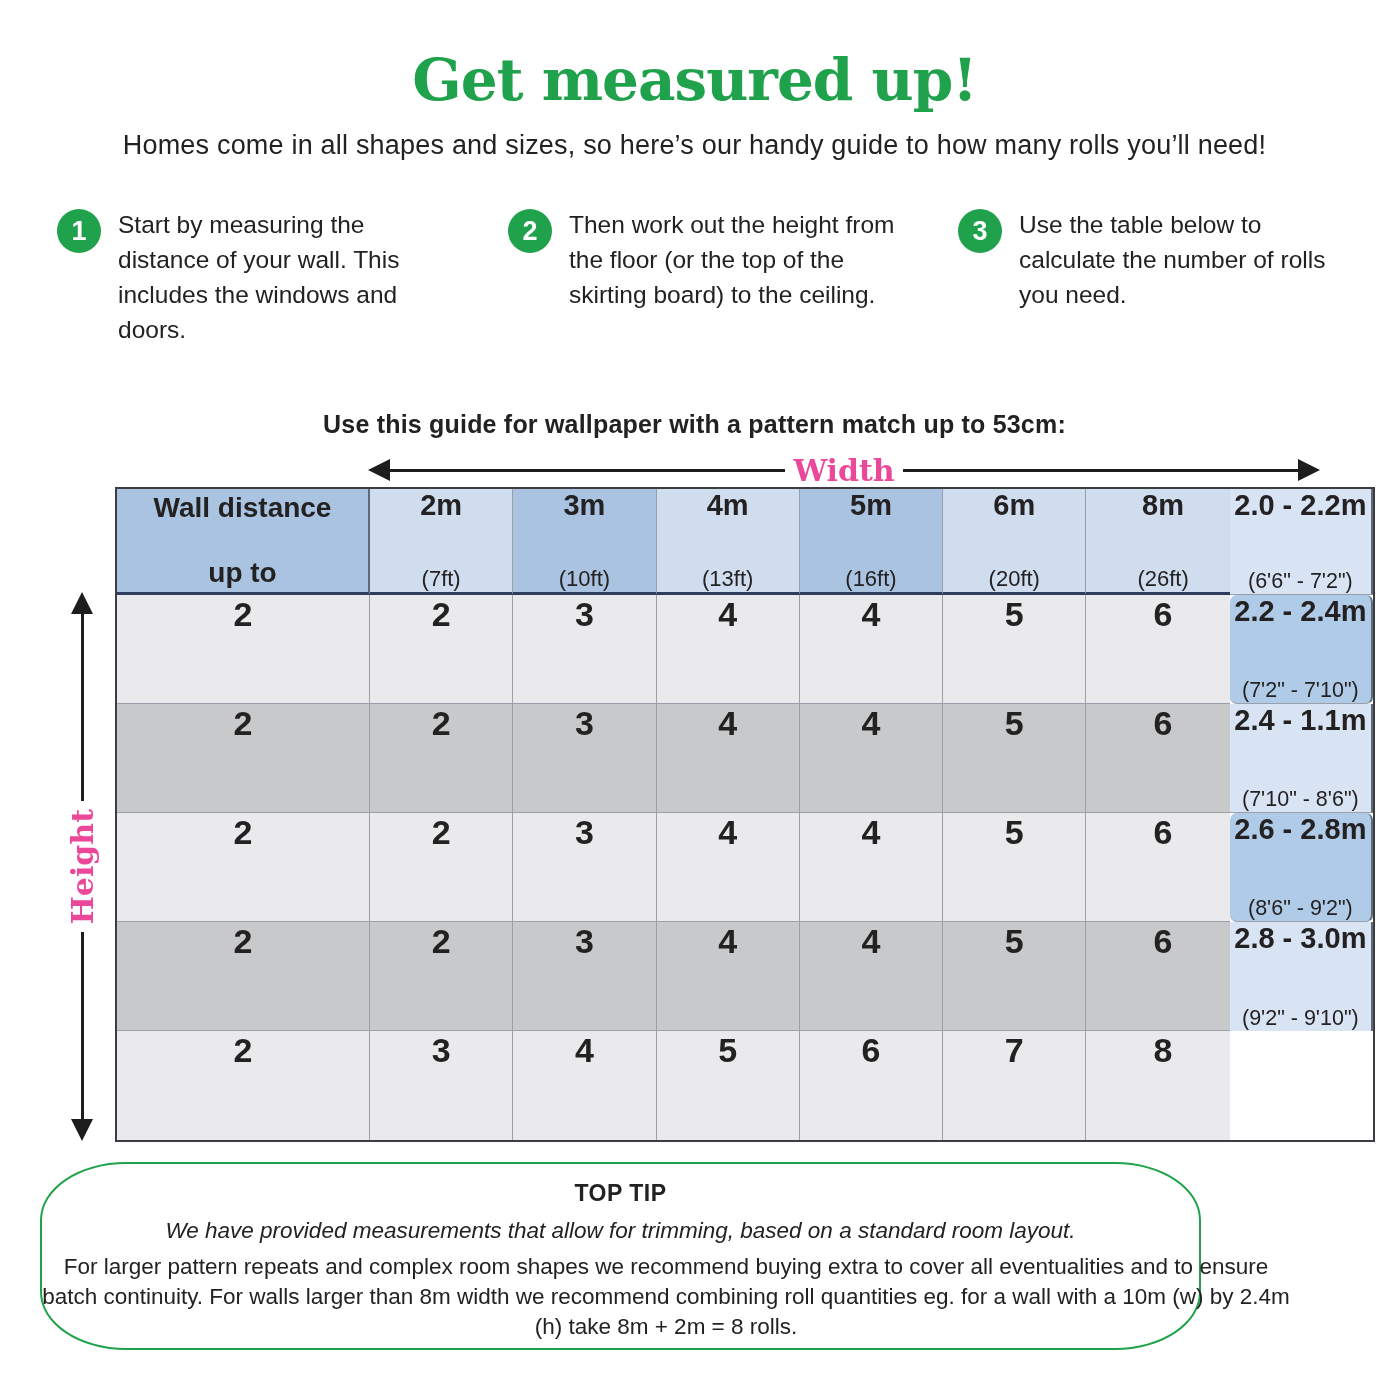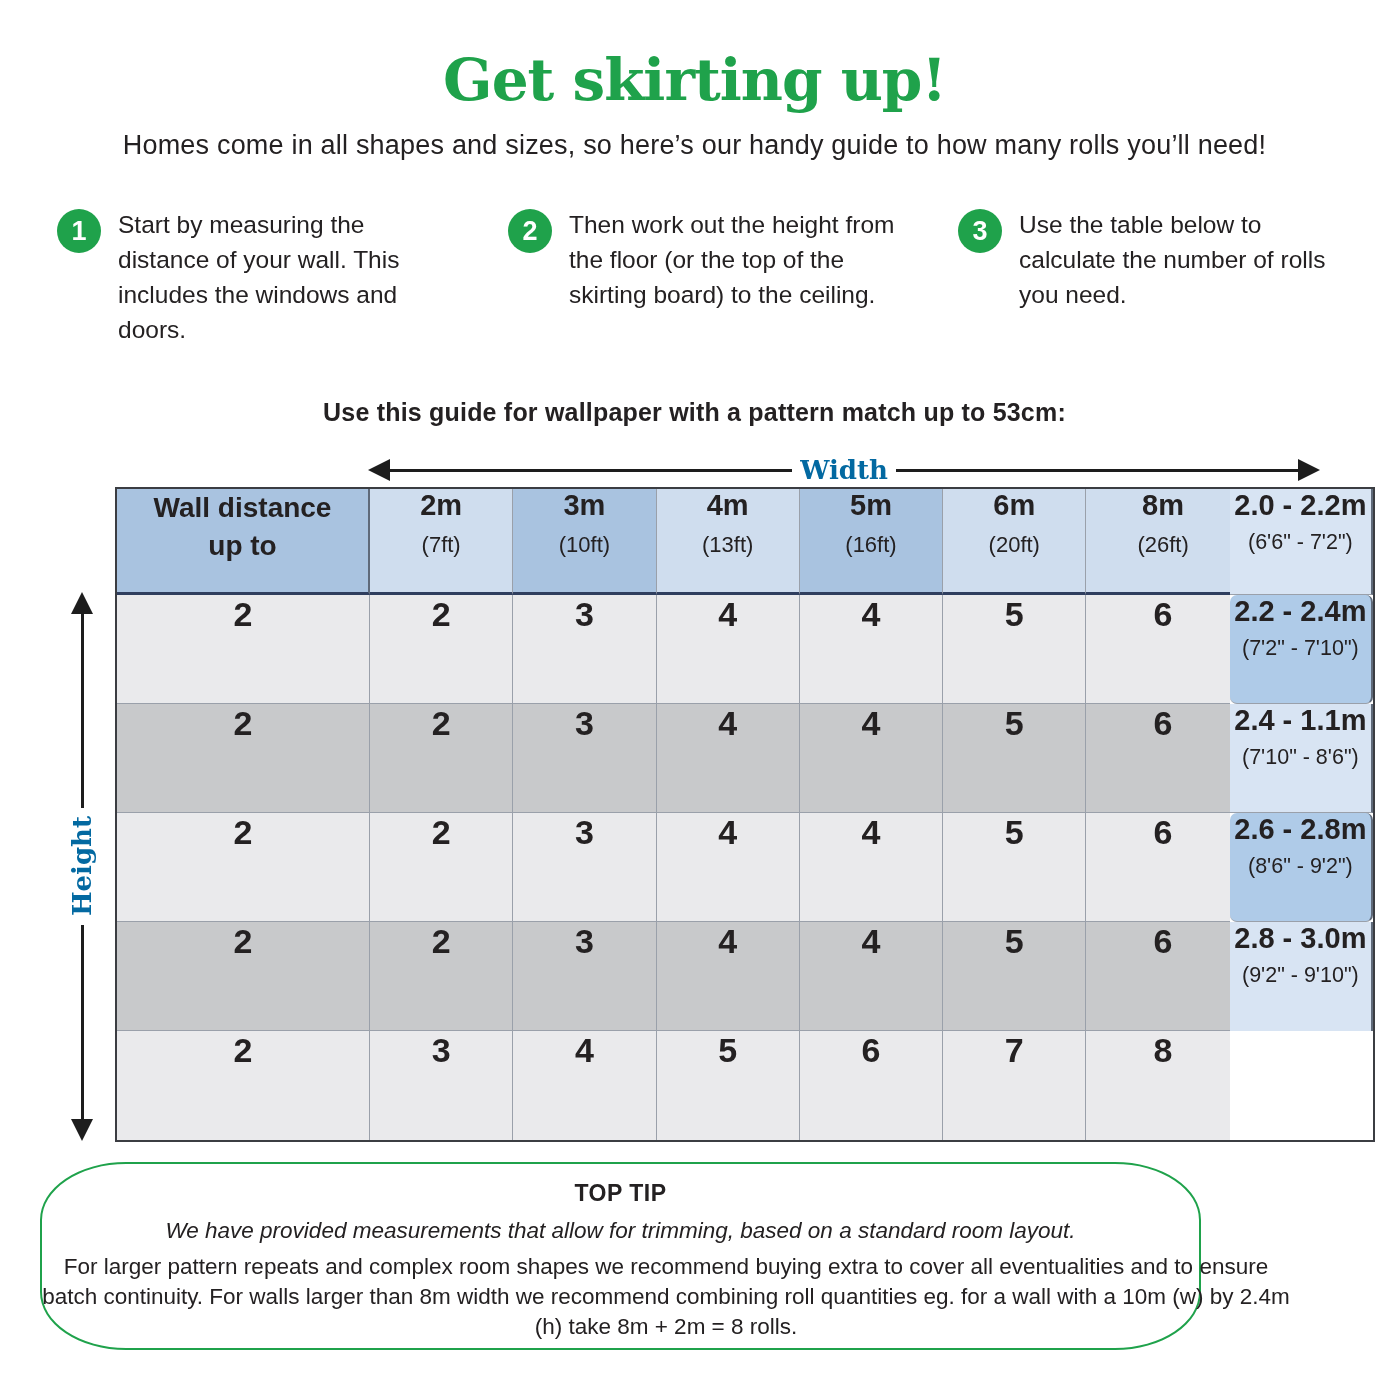--- a/index.html
+++ b/index.html
@@ -11,45 +11,45 @@
          letter-spacing:-1px;color:#1fa24b;}
   .subtitle{position:absolute;top:130px;left:0;right:0;margin:0;text-align:center;
             font-size:27px;letter-spacing:.2px;}
 
   .step{position:absolute;top:207px;display:flex;gap:17px;align-items:flex-start;}
   .circle{flex:0 0 auto;width:44px;height:44px;border-radius:50%;background:#1fa24b;
           color:#fff;font-weight:bold;font-size:27px;display:flex;align-items:center;
           justify-content:center;margin-top:2px;}
   .step-text{margin:0;font-size:24.5px;line-height:35px;}
 
-  .guide-heading{position:absolute;top:398px;left:0;right:0;margin:0;text-align:center;
+  .guide-heading{position:absolute;top:398px;left:0;right:0;margin:12px;text-align:center;
                  font-size:25px;font-weight:bold;letter-spacing:.2px;}
 
-  .axis-label{font-family:"DejaVu Serif",serif;font-weight:bold;font-size:26px;color:#0369a1;}
+  .axis-label{font-family:"DejaVu Serif",serif;font-weight:bold;font-size:30px;color:#ec4899;}
 
   .width-arrow{position:absolute;left:368px;top:453px;width:952px;height:34px;
                display:flex;align-items:center;}
   .h-line{flex:1;height:3px;background:#1d1d1d;}
   .arr{width:0;height:0;border-top:11px solid transparent;border-bottom:11px solid transparent;}
   .arr-left{border-right:22px solid #1d1d1d;}
   .arr-right{border-left:22px solid #1d1d1d;}
   .width-arrow .axis-label{padding:0 8px;}
 
   .height-arrow{position:absolute;left:59px;top:592px;height:549px;width:46px;
                 display:flex;flex-direction:column;align-items:center;}
   .v-line{width:3px;flex:1;background:#1d1d1d;}
   .varr{width:0;height:0;border-left:11px solid transparent;border-right:11px solid transparent;}
   .varr-up{border-bottom:22px solid #1d1d1d;}
   .varr-down{border-top:22px solid #1d1d1d;}
   .axis-label.vertical{writing-mode:vertical-rl;transform:rotate(180deg);padding:8px 0;}
 
   .rolls-table{position:absolute;left:115px;top:487px;width:1260px;box-sizing:border-box;
                display:grid;grid-template-columns:253px repeat(7,1fr);
                grid-template-rows:106px repeat(5,109px);border:2px solid #3b3d42;}
-  .cell{display:flex;flex-direction:column;align-items:center;justify-content:flex-start;
+  .cell{display:flex;flex-direction:column;align-items:center;justify-content:space-between;
         border-right:1px solid #9aa0aa;border-bottom:1px solid #9aa0aa;box-sizing:border-box;}
   .cell.col-last{border-right:none;padding-left:10px;}
   .cell.row-last{border-bottom:none;}
   .cell.header{border-bottom:3px solid #2f3e5e;}
   .cell.label-col{border-right:2px solid #5f6a7a;}
   .blue-dark{background:#a9c3e0;}
   .blue-light{background:#cfddee;}
   .lab-light{background:#d8e4f3;}
   .lab-dark{background:#afcbe8;border-radius:7px;}
   .gray-light{background:#eaeaec;}
@@ -65,21 +65,21 @@
            border:2px solid #1fa24b;border-radius:86px/58px;text-align:center;padding-top:16px;}
   .tip-heading{margin:0;font-size:23px;font-weight:bold;letter-spacing:.5px;}
   .tip-line{margin:11px 0 0;font-size:22.5px;font-style:italic;}
   .tip-para{margin:8px auto 0;font-size:22.5px;line-height:30px;width:1248px;}
 </style>
 </head>
 <body>
 
 <div class="page">
 
-  <h1 class="title">Get skirting up!</h1>
+  <h1 class="title">Get measured up!</h1>
   <p class="subtitle">Homes come in all shapes and sizes, so here’s our handy guide to how many rolls you’ll need!</p>
 
   <div class="step" style="left:57px;width:400px;">
     <div class="circle">
       <span>1</span>
     </div>
     <p class="step-text">Start by measuring the distance of your wall. This includes the windows and doors.</p>
   </div>
   <div class="step" style="left:508px;width:405px;">
     <div class="circle">

